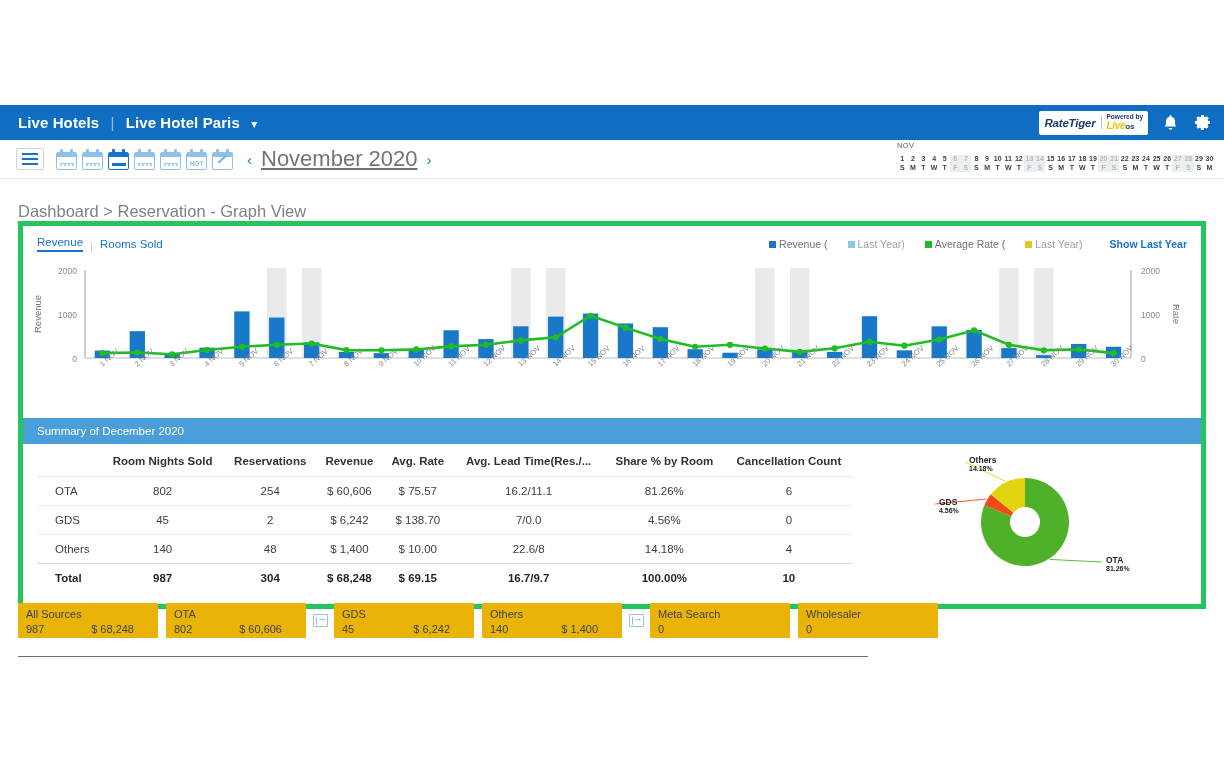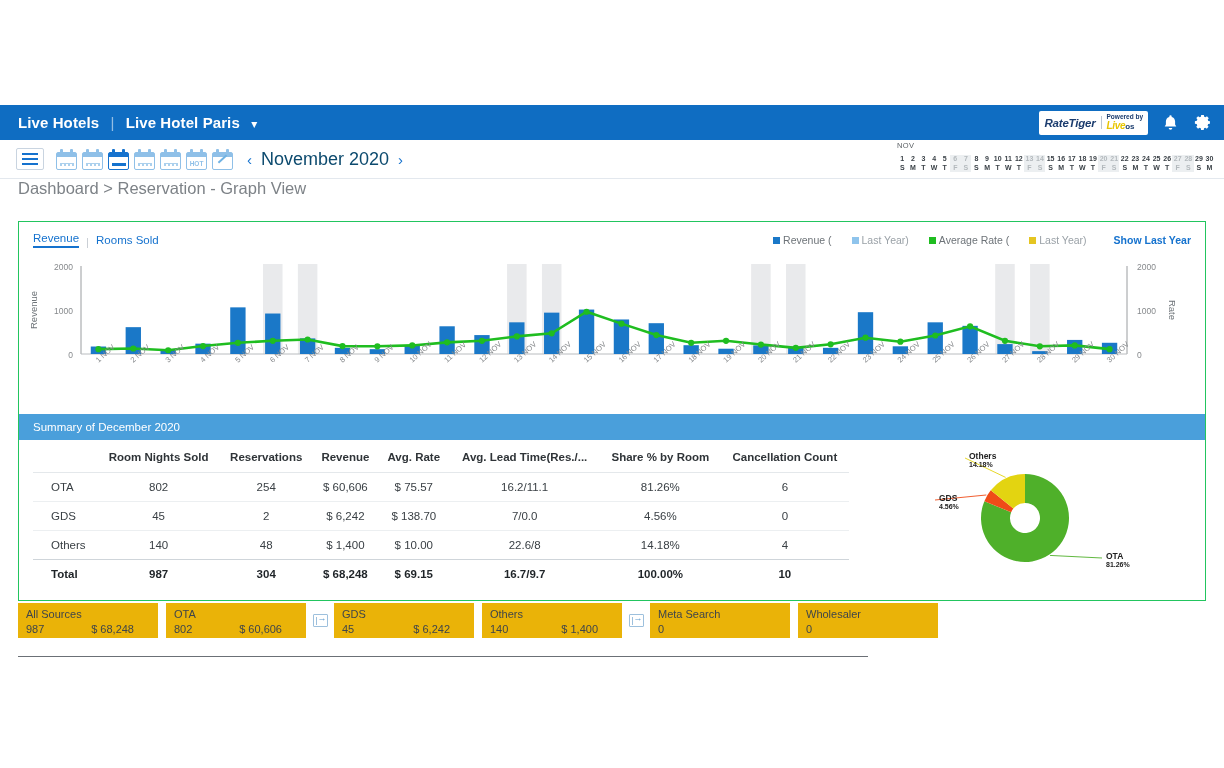--- a/index.html
+++ b/index.html
@@ -53,46 +53,46 @@
     opacity:.85; }
   .cal-ic.active .body { border-color:#1572ce; }
   .cal-ic.active .body:before { background:#1572ce; }
   .cal-ic.active .r1,.cal-ic.active .r2 { background:#1572ce; }
   .cal-ic.active .gl { background:#1572ce; opacity:1; }
   .cal-ic .hot { position:absolute; left:3px; top:11px; right:3px; bottom:3px; color:#8fc0e8; font-size:6.5px;
     font-weight:bold; text-align:center; line-height:7px; }
   .cal-ic .pen { position:absolute; left:5px; top:9px; width:11px; height:2px; background:#6fb2e3; transform:rotate(-42deg); }
   .monthnav { display:flex; align-items:center; gap:9px; margin-left:14px; color:#6b6f73; }
   .monthnav .arr { color:#1572ce; font-size:15px; cursor:pointer; }
-  .monthnav .mlabel { font-size:18px; color:#0c4a6e; }
+  .monthnav .mlabel { font-size:22px; color:#737373;text-decoration:underline; }
   .daystrip { position:absolute; right:0px; top:1px; width:335px; padding-left:8px; }
   .daystrip .mon { font-size:7.5px; color:#5a5f63; letter-spacing:.4px; margin-bottom:5px; }
   .daystrip .days { display:flex; }
   .dcell { width:10.6px; text-align:center; line-height:8.5px; }
   .dcell .n { font-size:7px; font-weight:bold; color:#3a4147; display:block; }
   .dcell .w { font-size:7px; font-weight:bold; color:#3a4147; display:block; }
   .dcell.we { background:#eceff1; }
   .dcell.we .n, .dcell.we .w { color:#b3b9bd; }
 
   
-  .crumbrow { height:42px; display:flex; align-items:flex-start; padding:0 18px 0 18px; }
+  .crumbrow { height:42px; display:flex; align-items:flex-end; padding:0 18px 0 18px; }
   .crumb { font-size:16.5px; color:#7d8287; }
   .crumbtools { margin-left:auto; display:flex; align-items:center; gap:8px; }
   .sel {
     width:70px; height:23px; border:1px solid #c9d3dd; border-radius:2px; background:#fff;
     display:flex; align-items:center; padding:0 6px; font-size:11px; color:#4a4f54; cursor:pointer;
   }
   .sel .cd { margin-left:auto; color:#8e979f; font-size:9px; }
   .sq-btn { width:25px; height:23px; border:1px solid #c9d3dd; border-radius:2px; background:#fff;
     display:flex; align-items:center; justify-content:center; cursor:pointer; }
   .dots { display:flex; gap:2.5px; }
   .dots i { width:4px; height:4px; border-radius:50%; background:#1572ce; }
 
   
-  .card { margin:0 18px; border:1px solid #22c55e; background:#fff; }
+  .card { margin:0 18px; border:5px solid #22c55e; background:#fff; }
   .card-head { display:flex; align-items:center; padding:10px 14px 6px 14px; }
   .vtabs { display:flex; align-items:flex-end; gap:0px; font-size:11.5px; }
   .vtab { color:#1572ce; cursor:pointer; padding-bottom:2px; }
   .vtab.active { border-bottom:2px solid #1572ce; font-weight:normal; }
   .vtab-sep { color:#c6ccd2; margin:0 7px; }
   .legend { margin-left:auto; display:flex; align-items:center; gap:20px; font-size:10.5px; color:#6d7378; }
   .lg-sq { width:7px; height:7px; display:inline-block; margin-right:3px; }
   .legend .ly { color:#9aa1a7; }
   .legend .sly { color:#1572ce; font-weight:bold; font-size:10.5px; margin-left:7px; cursor:pointer; }
 

